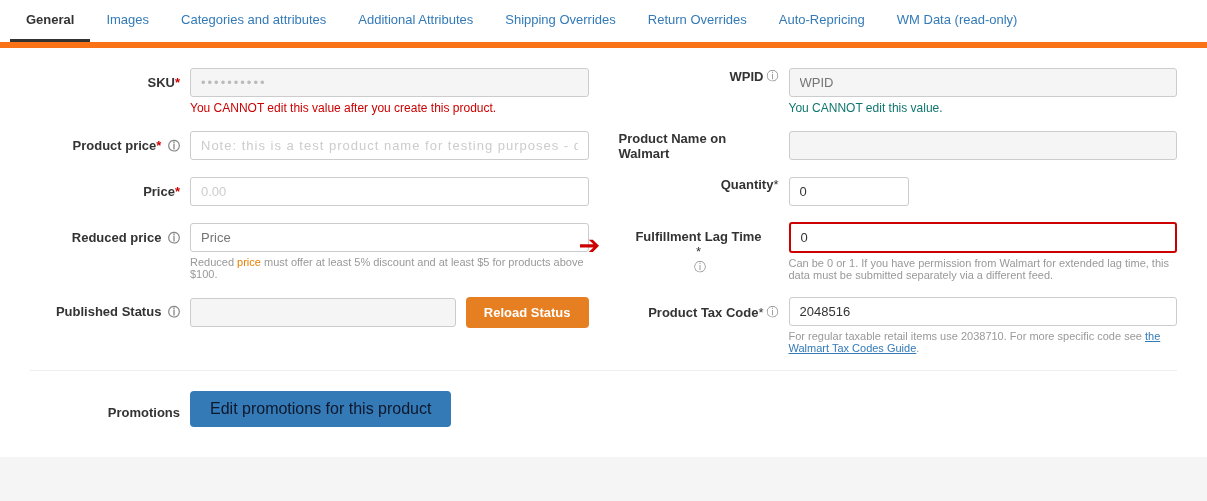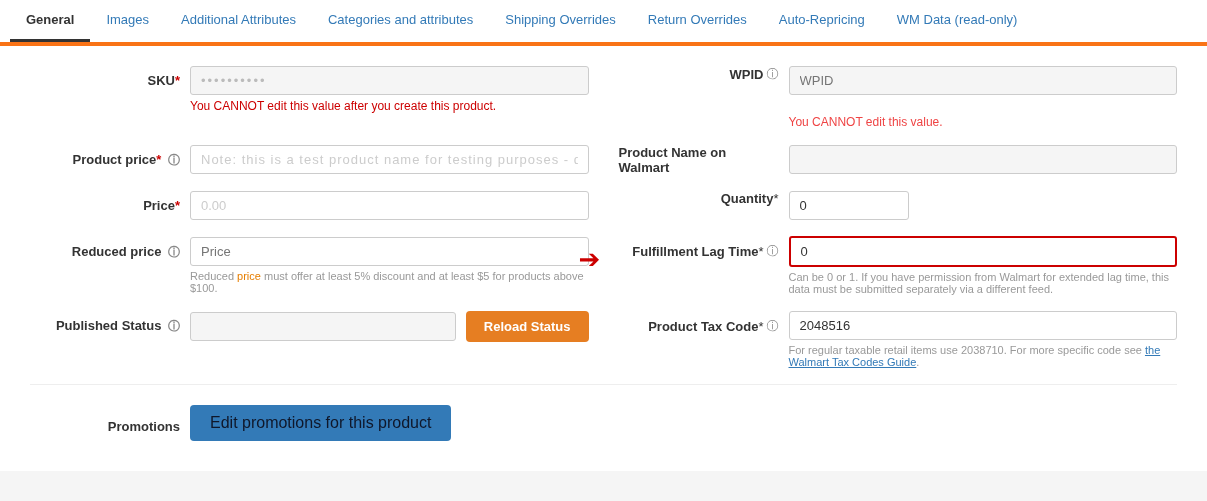--- a/index.html
+++ b/index.html
@@ -1,21 +1,21 @@
 <!DOCTYPE html>
 <html><head>
   <meta charset="utf-8">
   <style>
     * { box-sizing: border-box; margin: 0; padding: 0; }
     body { font-family: Arial, sans-serif; font-size: 13px; background: #f5f5f5; color: #333; }
 
     .tabs-bar {
       display: flex;
       background: #fff;
-      border-bottom: 4px solid #f97316;
+      border-bottom: 6px solid #f97316;
       padding: 0 10px;
     }
     .tab {
       padding: 12px 16px;
       cursor: pointer;
       color: #555;
       border-bottom: 3px solid transparent;
       white-space: nowrap;
       font-size: 13px;
     }
@@ -97,22 +97,22 @@
     .field-hint .orange {
       color: #e67e00;
     }
 
     .field-hint a {
       color: #337ab7;
     }
 
     .cannot-edit {
       font-size: 12px;
-      color: #ef4444;
-      margin-top: 20px;
+      color: #0f766e;
+      margin-top: 4px;
     }
 
     .sku-hint {
       font-size: 12px;
       color: #c00;
       margin-top: 4px;
     }
 
     .fulfillment-field input {
       border: 2px solid #c00 !important;
@@ -173,22 +173,22 @@
     .qty-input {
       width: 120px !important;
     }
   </style>
 </head>
 <body>
 
 <div class="tabs-bar">
   <div class="tab active">General</div>
   <div class="tab link">Images</div>
+  <div class="tab link">Categories and attributes</div>
   <div class="tab link">Additional Attributes</div>
-  <div class="tab link">Categories and attributes</div>
   <div class="tab link">Shipping Overrides</div>
   <div class="tab link">Return Overrides</div>
   <div class="tab link">Auto-Repricing</div>
   <div class="tab link">WM Data (read-only)</div>
 </div>
 
 <div class="form-area">
 
   <div class="form-row">
     <div class="form-col-left">
@@ -261,21 +261,21 @@
       <div class="field-content">
         <input type="text" placeholder="Price" style="">
         <div class="field-hint">
           <span>Reduced </span><span class="orange">price</span><span> must offer at least 5% discount and at least $5 for products above $100.</span>
         </div>
       </div>
     </div>
     <div class="form-col-right" style="position: relative; align-items: flex-start;">
 
       <div style="position: absolute; left: -40px; top: 8px; color: #c00; font-size: 26px;">➔</div>
-      <div class="wpid-label-wrap" style="padding-top: 7px;">
+      <div class="wpid-label-wrap" style="padding-top: 7px; flex-direction: column;">
         <span class="wpid-label">Fulfillment Lag Time</span>
           <span class="required">*</span>
         <span class="help-icon">ⓘ</span>
       </div>
       <div class="field-content fulfillment-field">
         <input type="text" value="0" style="border: 2px solid rgb(204, 0, 0) !important;">
         <div class="field-hint">Can be 0 or 1. If you have permission from Walmart for extended lag time, this data must be submitted separately via a different feed.</div>
       </div>
     </div>
   </div>

